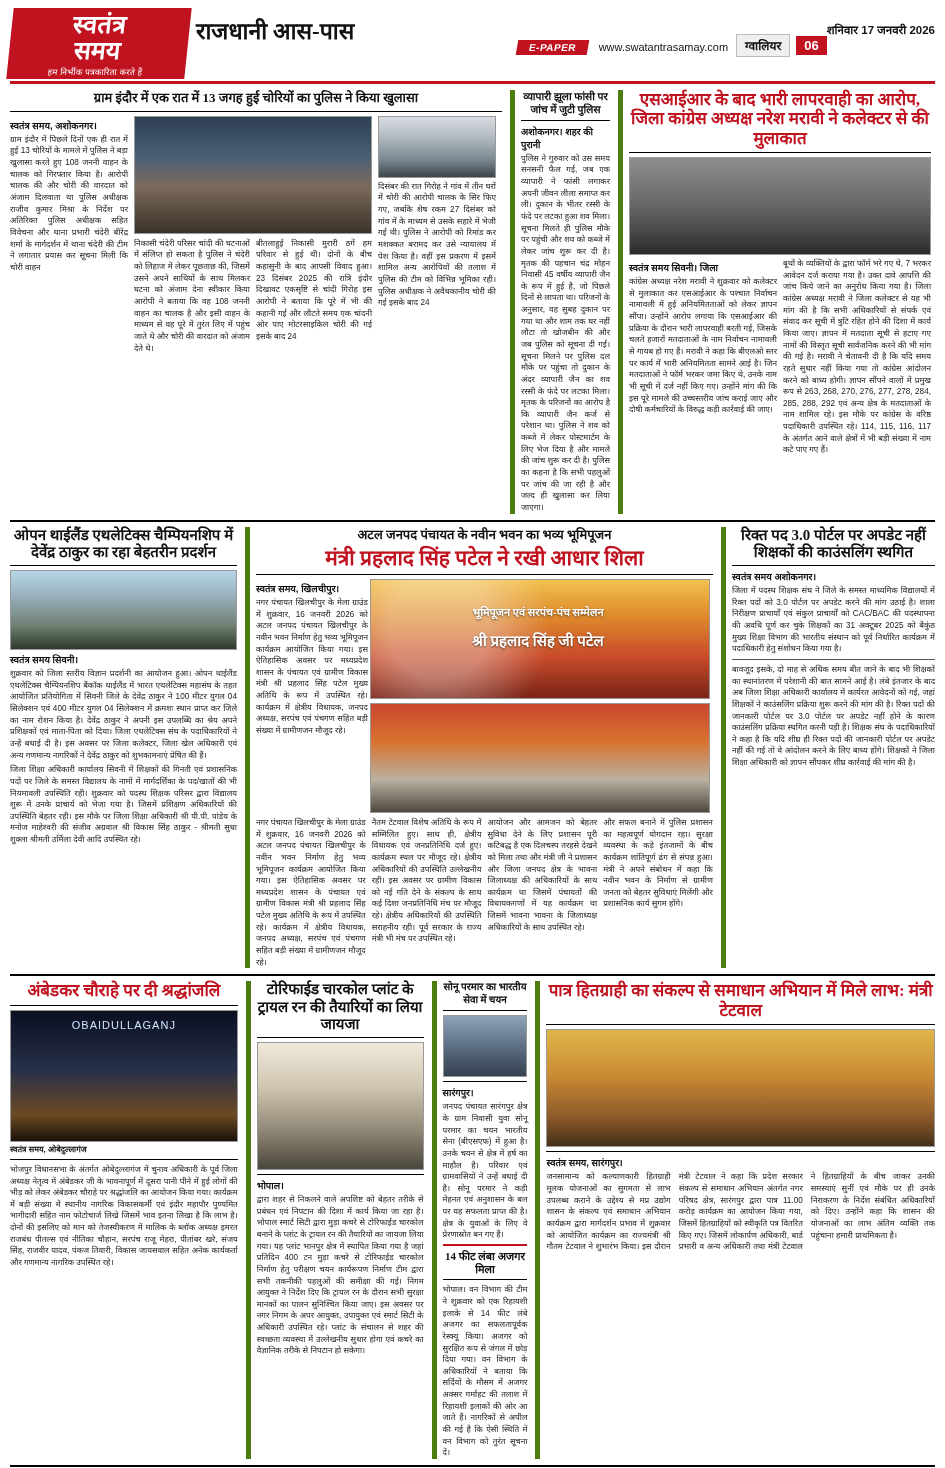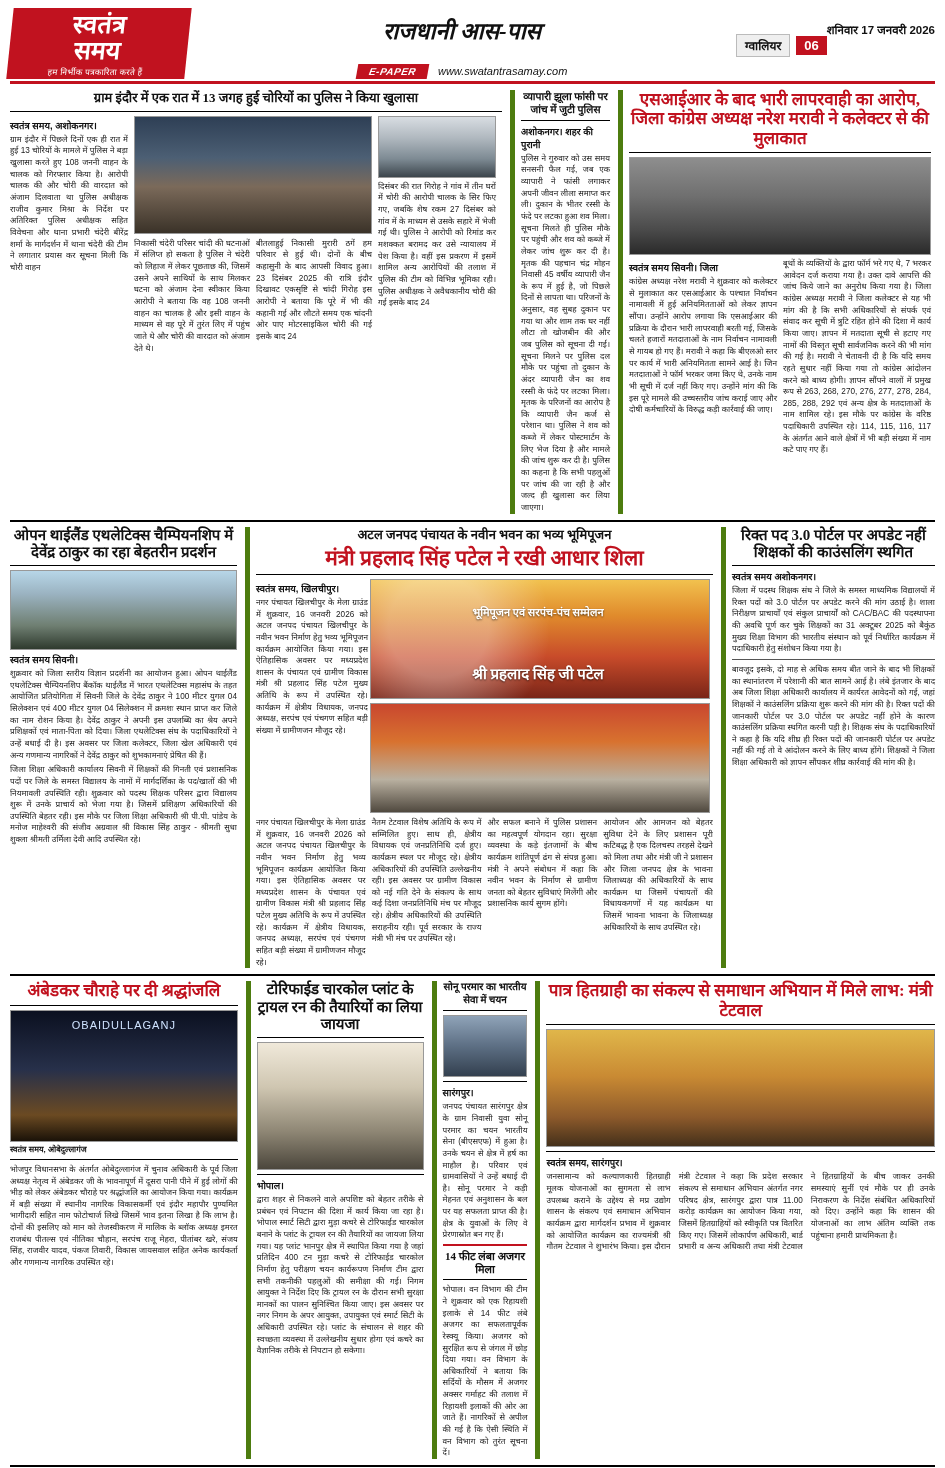--- a/index.html
+++ b/index.html
@@ -47,24 +47,23 @@
     line-height: 1.05;
   }
   .logo-tag {
     font-size: 8.5px;
     margin-top: 1px;
     letter-spacing: .2px;
   }
   .mast-center {
     flex: 1;
     display: flex;
-    flex-direction: column;
+    flex-direction: row;
     justify-content: space-between;
     padding: 0 8px;
-    font-style: italic;
   }
   .mast-title {
     text-align: center;
     font-family: "Liberation Serif", serif;
     font-weight: bold;
     font-size: 23px;
     padding-top: 6px;
   }
   .mast-epaper {
     display: flex;
@@ -338,37 +337,37 @@
       <div class="headline h-lg red">मंत्री प्रहलाद सिंह पटेल ने रखी आधार शिला</div>
       <div class="rule"></div>
       <div class="row" style="gap:2px;">
         <div class="col" style="width:112px;">
           <div class="byline">स्वतंत्र समय, खिलचीपुर।</div>
           <div class="body">नगर पंचायत खिलचीपुर के मेला ग्राउंड में शुक्रवार, 16 जनवरी 2026 को अटल जनपद पंचायत खिलचीपुर के नवीन भवन निर्माण हेतु भव्य भूमिपूजन कार्यक्रम आयोजित किया गया। इस ऐतिहासिक अवसर पर मध्यप्रदेश शासन के पंचायत एवं ग्रामीण विकास मंत्री श्री प्रहलाद सिंह पटेल मुख्य अतिथि के रूप में उपस्थित रहे। कार्यक्रम में क्षेत्रीय विधायक, जनपद अध्यक्ष, सरपंच एवं पंचगण सहित बड़ी संख्या में ग्रामीणजन मौजूद रहे।</div>
         </div>
         <div class="col" style="width:340px;">
           <div class="banner-art" style="height:120px;">
             <div class="bt" style="top:20%;font-size:11px;">भूमिपूजन एवं सरपंच-पंच सम्मेलन</div>
-            <div class="bt" style="top:42%;font-size:15px;margin-top:33px;">श्री प्रहलाद सिंह जी पटेल</div>
+            <div class="bt" style="top:42%;font-size:15px;">श्री प्रहलाद सिंह जी पटेल</div>
           </div>
           <div class="photo ph-g" style="height:110px;margin-top:4px;"></div>
         </div>
       </div>
       <div class="row" style="gap:6px;margin-top:4px;">
         <div class="col" style="width:112px;">
             <div class="body">नगर पंचायत खिलचीपुर के मेला ग्राउंड में शुक्रवार, 16 जनवरी 2026 को अटल जनपद पंचायत खिलचीपुर के नवीन भवन निर्माण हेतु भव्य भूमिपूजन कार्यक्रम आयोजित किया गया। इस ऐतिहासिक अवसर पर मध्यप्रदेश शासन के पंचायत एवं ग्रामीण विकास मंत्री श्री प्रहलाद सिंह पटेल मुख्य अतिथि के रूप में उपस्थित रहे। कार्यक्रम में क्षेत्रीय विधायक, जनपद अध्यक्ष, सरपंच एवं पंचगण सहित बड़ी संख्या में ग्रामीणजन मौजूद रहे।</div>
           </div>
         <div class="col" style="width:112px;">
             <div class="body">नैतम टेटवाल विशेष अतिथि के रूप में सम्मिलित हुए। साथ ही, क्षेत्रीय विधायक एवं जनप्रतिनिधि दर्ज हुए। कार्यक्रम स्थल पर मौजूद रहे। क्षेत्रीय अधिकारियों की उपस्थिति उल्लेखनीय रही। इस अवसर पर ग्रामीण विकास को नई गति देने के संकल्प के साथ कई दिशा जनप्रतिनिधि मंच पर मौजूद रहे। क्षेत्रीय अधिकारियों की उपस्थिति सराहनीय रही। पूर्व सरकार के राज्य मंत्री भी मंच पर उपस्थित रहे।</div>
           </div>
         <div class="col" style="width:112px;">
+            <div class="body">आयोजन और आमजन को बेहतर सुविधा देने के लिए प्रशासन पूरी कटिबद्ध है एक दिलचस्प तरहसे देखने को मिला तथा और मंत्री जी ने प्रशासन और जिला जनपद क्षेत्र के भावना जिलाध्यक्ष की अधिकारियों के साथ कार्यक्रम था जिसमें पंचायतों की विधायकगणों में यह कार्यक्रम था जिसमें भावना भावना के जिलाध्यक्ष अधिकारियों के साथ उपस्थित रहे।</div>
+          </div>
+        <div class="col" style="width:112px;">
             <div class="body">और सफल बनाने में पुलिस प्रशासन का महत्वपूर्ण योगदान रहा। सुरक्षा व्यवस्था के कड़े इंतजामों के बीच कार्यक्रम शांतिपूर्ण ढंग से संपन्न हुआ। मंत्री ने अपने संबोधन में कहा कि नवीन भवन के निर्माण से ग्रामीण जनता को बेहतर सुविधाएं मिलेंगी और प्रशासनिक कार्य सुगम होंगे।</div>
-          </div>
-        <div class="col" style="width:112px;">
-            <div class="body">आयोजन और आमजन को बेहतर सुविधा देने के लिए प्रशासन पूरी कटिबद्ध है एक दिलचस्प तरहसे देखने को मिला तथा और मंत्री जी ने प्रशासन और जिला जनपद क्षेत्र के भावना जिलाध्यक्ष की अधिकारियों के साथ कार्यक्रम था जिसमें पंचायतों की विधायकगणों में यह कार्यक्रम था जिसमें भावना भावना के जिलाध्यक्ष अधिकारियों के साथ उपस्थित रहे।</div>
           </div>
       </div>
     </div>
 
     <div class="col vline" style="width:215px;padding-left:6px;">
       <div class="headline h-sm">रिक्त पद 3.0 पोर्टल पर अपडेट नहीं शिक्षकों की काउंसलिंग स्थगित</div>
       <div class="rule"></div>
       <div class="byline">स्वतंत्र समय अशोकनगर।</div>
       <div class="body">जिला में पदस्थ शिक्षक संघ ने जिले के समस्त माध्यमिक विद्यालयों में रिक्त पदों को 3.0 पोर्टल पर अपडेट करने की मांग उठाई है। शाला निरीक्षण प्राचार्यों एवं संकुल प्राचार्यों को CAC/BAC की पदस्थापना की अवधि पूर्ण कर चुके शिक्षकों का 31 अक्टूबर 2025 को बैकुंठ मुख्य शिक्षा विभाग की भारतीय संस्थान को पूर्व निर्धारित कार्यक्रम में पदाधिकारी हेतु संशोधन किया गया है।</div>
       <div class="thin-div"></div>

